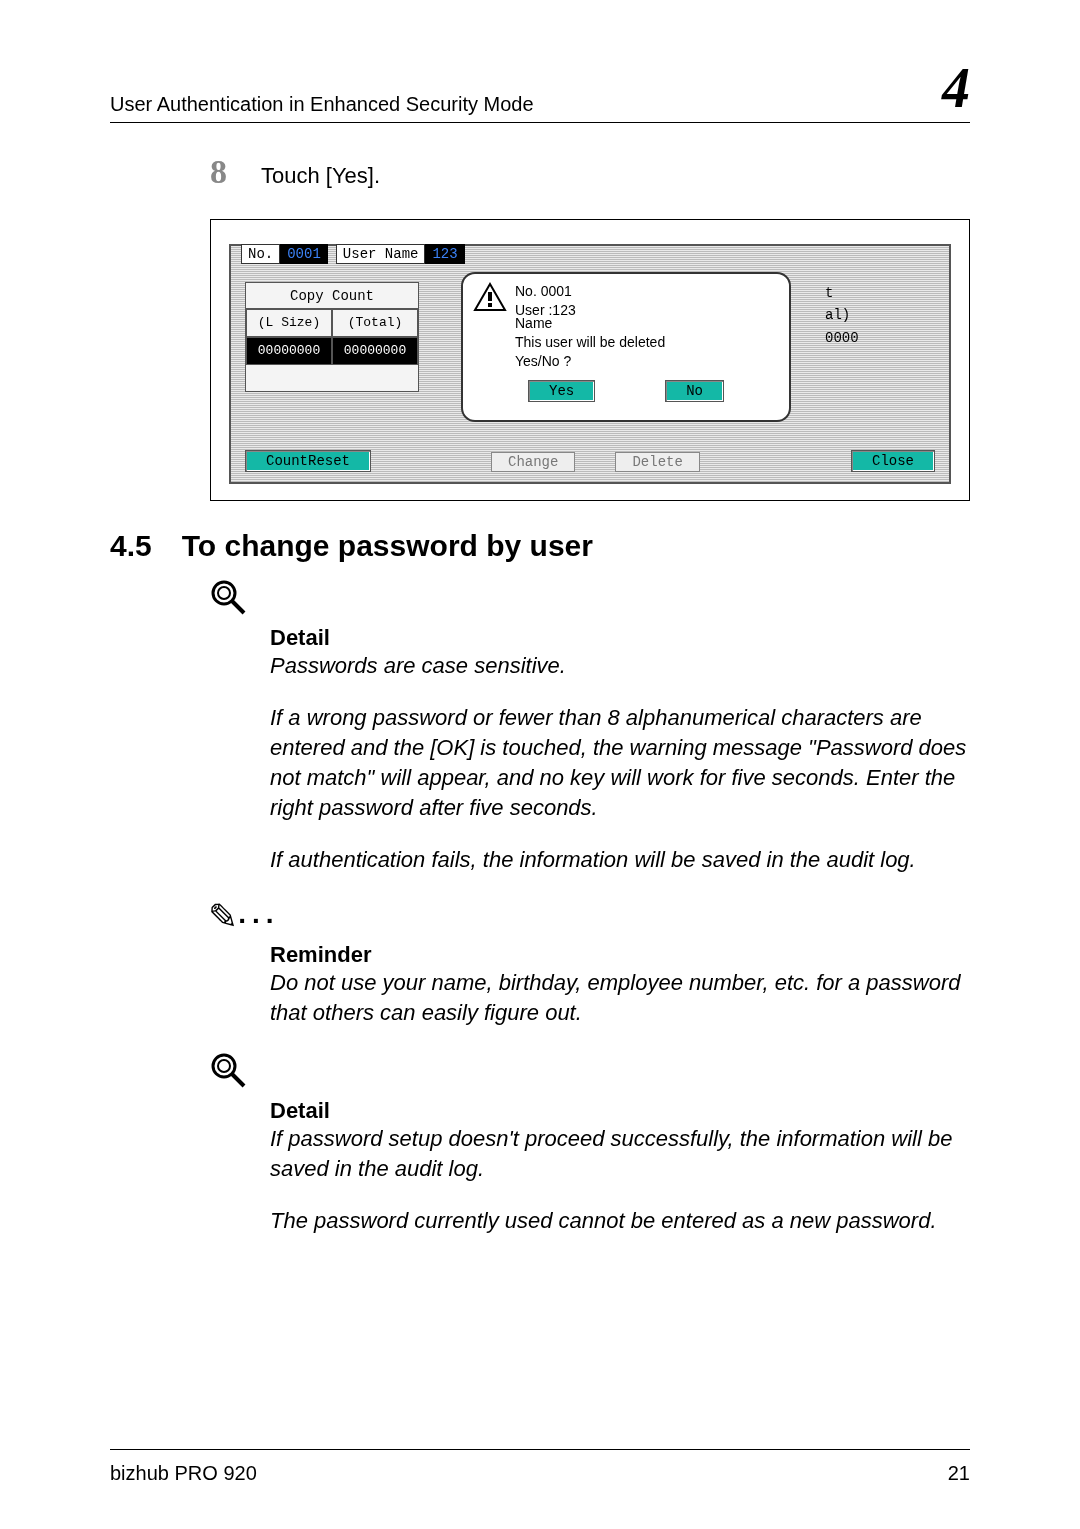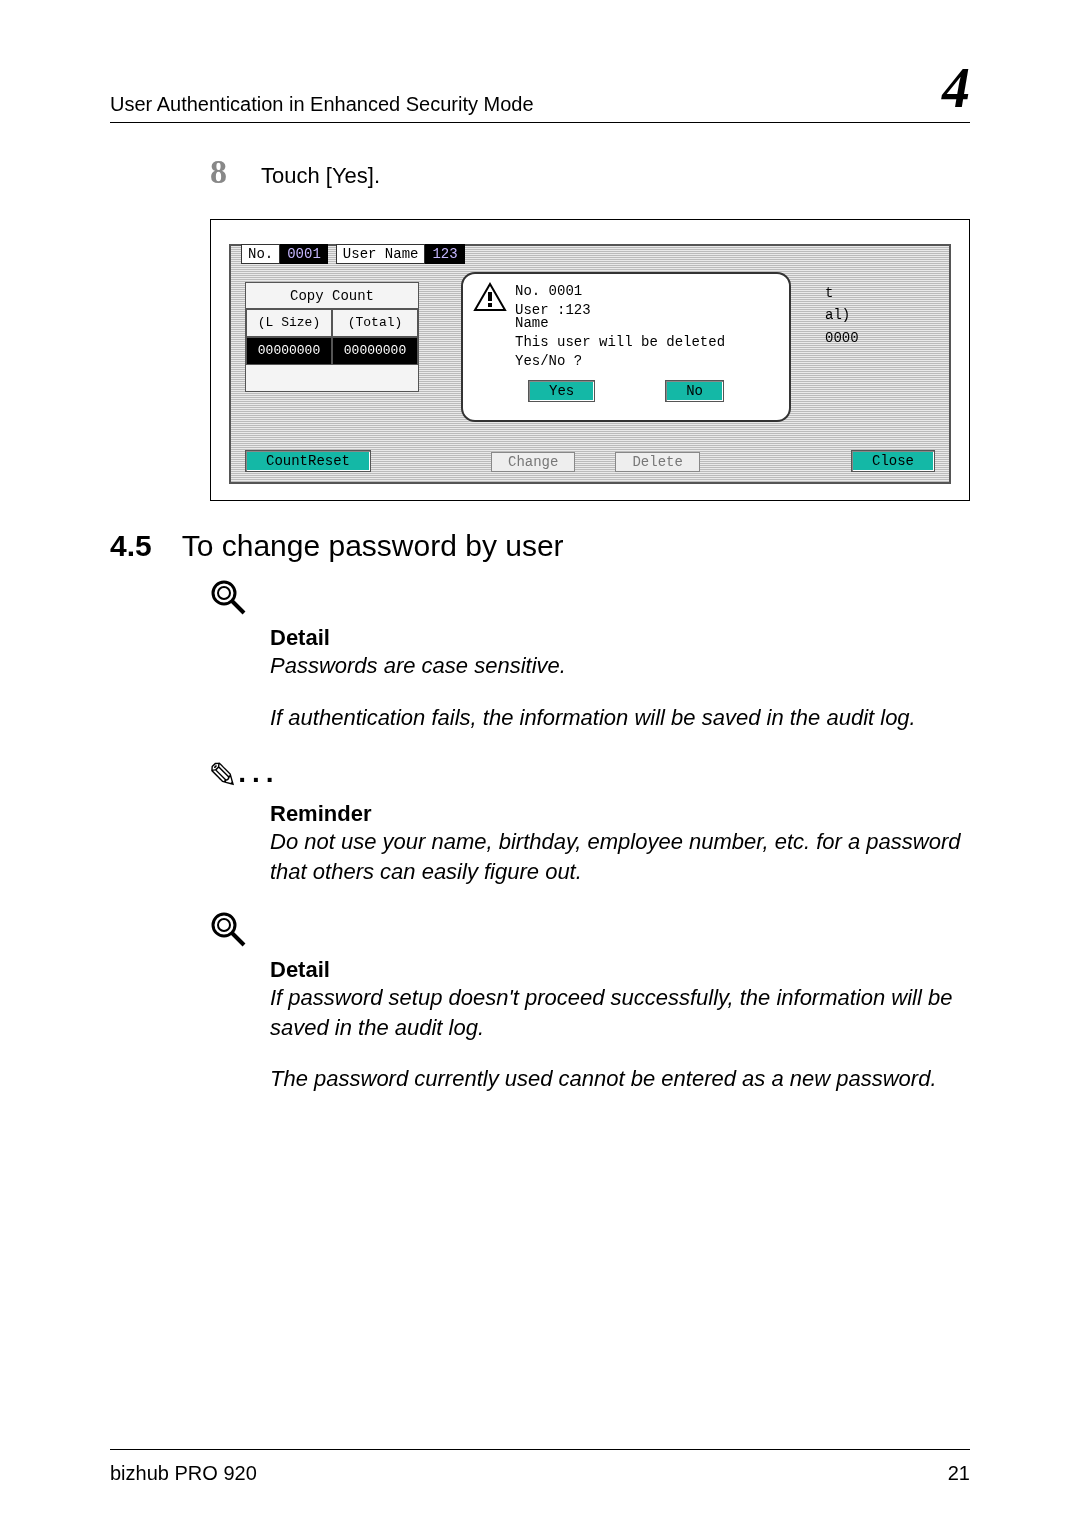--- a/index.html
+++ b/index.html
@@ -10,43 +10,43 @@
   .big4 { font-family: "Times New Roman", serif; font-size: 56px; font-weight: bold; font-style: italic; line-height: 1; }
   .step-row { display: flex; align-items: baseline; gap: 34px; margin-left: 100px; margin-bottom: 28px; }
   .step-num { font-family: "Times New Roman", serif; font-size: 34px; font-weight: bold; color: #888; }
   .step-text { font-size: 22px; }
   .screenshot-wrap { margin-left: 100px; margin-right: 0; margin-bottom: 28px; }
   .screenshot { border: 1.5px solid #000; padding: 24px 18px 16px 18px; }
   .screenshot-inner { position: relative; border: 2px solid #555; background: linear-gradient(#ddd,#ddd); background-color: #c9c9c9; height: 240px; }
   .hatch { background-image: repeating-linear-gradient(0deg,#bbb,#bbb 1px,#eaeaea 1px,#eaeaea 2px); }
   .tab { position: absolute; top: -2px; left: 10px; display: flex; align-items: center; text-align: right; }
   .tab-box { background:#fff; border:1px solid #333; padding:1px 6px; font-family:"Courier New",monospace; font-size:14px; }
-  .tab-dark { background:#000; color:#c4b5fd; border:1px solid #000; padding:1px 6px; font-family:"Courier New",monospace; font-size:14px; }
+  .tab-dark { background:#000; color:#3b82f6; border:1px solid #000; padding:1px 6px; font-family:"Courier New",monospace; font-size:14px; }
   .panel-l { position:absolute; left:14px; top:36px; width:174px; height:110px; border:1px solid #555; background:#f4f4f4; }
   .panel-l .hdr { height:26px; border-bottom:1px solid #555; text-align:center; font-family:"Courier New",monospace; font-size:14px; line-height:26px; }
   .panel-l .row { display:flex; height:28px; }
   .panel-l .cell { flex:1; border:1px solid #555; font-family:"Courier New",monospace; font-size:13px; line-height:26px; text-align:center; }
   .panel-l .cellb { flex:1; border:1px solid #555; background:#000; color:#fff; font-family:"Courier New",monospace; font-size:13px; line-height:26px; text-align:center; }
   .modal { position:absolute; left:230px; top:26px; width:330px; height:150px; border:2px solid #333; border-radius:14px; background:#fff; padding:8px 10px; }
   .modal .m-row { display:flex; gap:8px; align-items:flex-start; }
   .tri { width:34px; height:30px; }
   .tri svg { width:34px; height:30px; }
-  .mtxt { font-family:Liberation Mono, monospace; font-size:14px; line-height:1.35; }
+  .mtxt { font-family:Liberation Sans, sans-serif; font-size:14px; line-height:1.35; }
   .modal .btns { display:flex; gap:70px; justify-content:center; margin-top:10px; }
   .bev { display:inline-block; background:#14b8a6; border:1px solid #555; padding:2px 20px; font-family:"Courier New",monospace; font-size:14px; box-shadow: 1px 1px 0 #888 inset, -1px -1px 0 #fff inset; }
   .rpanel { position:absolute; right:14px; top:36px; width:110px; height:110px; }
   .rpanel .rl { font-family:"Courier New",monospace; font-size:14px; line-height:1.6; }
   .cntreset { position:absolute; left:14px; bottom:10px; }
   .bottom-mid { position:absolute; left:260px; bottom:10px; display:flex; gap:40px; }
   .bottom-mid .ghost { font-family:"Courier New",monospace; font-size:14px; border:1px solid #888; padding:1px 16px; color:#777; background:#eee; }
   .closebtn { position:absolute; right:14px; bottom:10px;padding-left:8px; }
   .post-sc { margin-left: 160px; font-size: 22px; line-height:1.4; margin-bottom:36px; }
   .sec-head { display:flex; align-items:baseline; gap:30px; margin-bottom:14px; }
   .sec-num { font-size: 30px; font-weight:bold; }
-  .sec-title { font-size: 30px; font-weight:normal; }
+  .sec-title { font-size: 30px; font-weight:bold; }
   .sec-body { margin-left:98px; font-size:22px; line-height:1.38; margin-bottom:30px; }
   .iconrow { margin-left:98px; margin-top:8px; }
   .mag { display:inline-block; }
   .mag svg { width:40px; height:40px; }
   .pen { display:inline-block; font-size:36px; }
   .note-head { margin-left:160px; font-size:22px; font-weight:bold; margin-top:4px; }
   .note-body { margin-left:160px; font-size:22px; font-style:italic; line-height:1.36; margin-bottom:22px; }
   .footer { position:absolute; bottom:44px; left:110px; right:110px; border-top:1.5px solid #000; padding-top:12px; display:flex; justify-content:space-between; font-size:20px; }
 </style>
 </head>
@@ -142,20 +142,21 @@
     <span class="mag">
       <svg viewBox="0 0 40 40">
           <circle cx="16" cy="16" r="11" fill="none" stroke="#000" stroke-width="3"></circle>
           <circle cx="16" cy="16" r="6" fill="none" stroke="#000" stroke-width="2"></circle>
           <line x1="24" y1="24" x2="36" y2="36" stroke="#000" stroke-width="4"></line>
         </svg>
     </span>
   </div>
   <p class="note-head">Detail</p>
   <p class="note-body">Passwords are case sensitive.</p>
+  <p class="note-body">If a wrong password or fewer than 8 alphanumerical characters are entered and the [OK] is touched, the warning message "Password does not match" will appear, and no key will work for five seconds. Enter the right password after five seconds.</p>
   <p class="note-body">If authentication fails, the information will be saved in the audit log.</p>
 
   <div class="iconrow">
     <span class="pen">✎</span><span style="font-size:28px; font-weight:bold; letter-spacing:6px; vertical-align:6px">...</span>
   </div>
   <p class="note-head">Reminder</p>
   <p class="note-body">Do not use your name, birthday, employee number, etc. for a password that others can easily figure out.</p>
 
   <div class="iconrow">
     <span class="mag">

